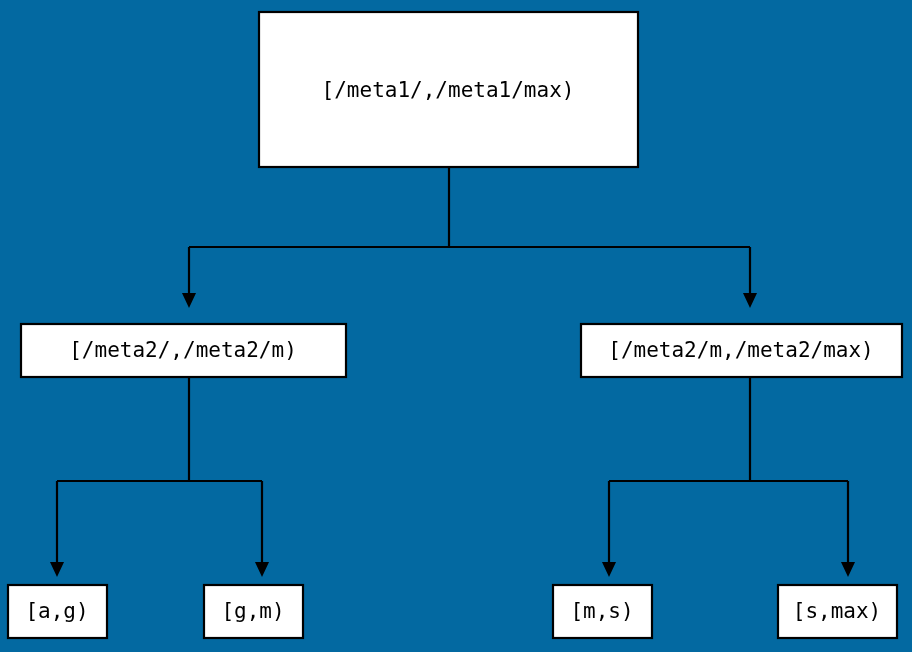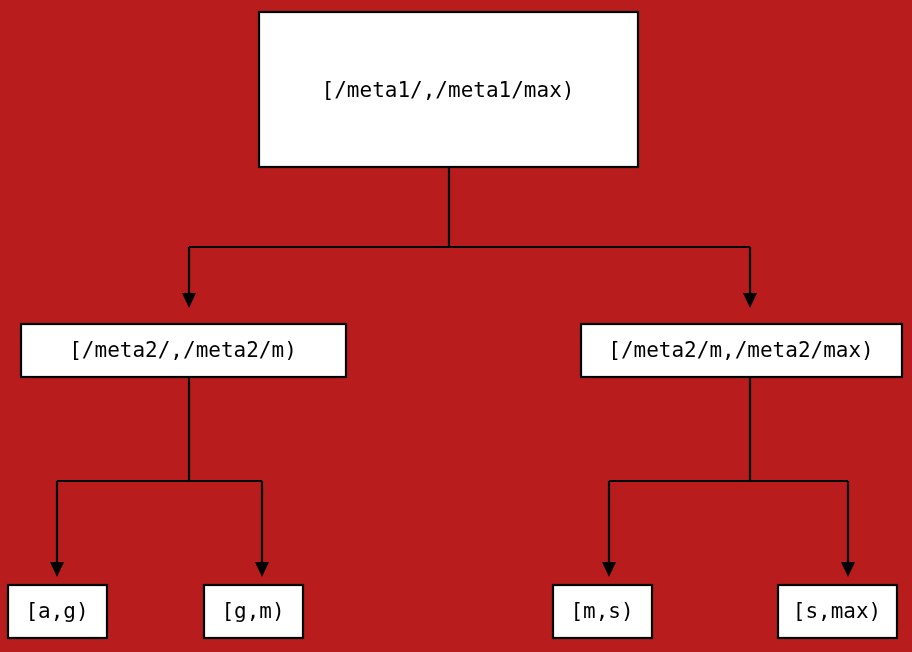--- a/index.html
+++ b/index.html
@@ -11,21 +11,21 @@
   body {
     width: 912px;
     height: 652px;
     font-family: "DejaVu Sans Mono", "Liberation Mono", monospace;
     overflow: hidden;
   }
   #diagram-root {
     position: relative;
     width: 912px;
     height: 652px;
-    background: #b91c1c;
+    background: #0369a1;
   }
   svg#tree-svg {
     display: block;
     width: 912px;
     height: 652px;
   }
   .node-box {
     fill: #ffffff;
     stroke: #000000;
     stroke-width: 2.2;

